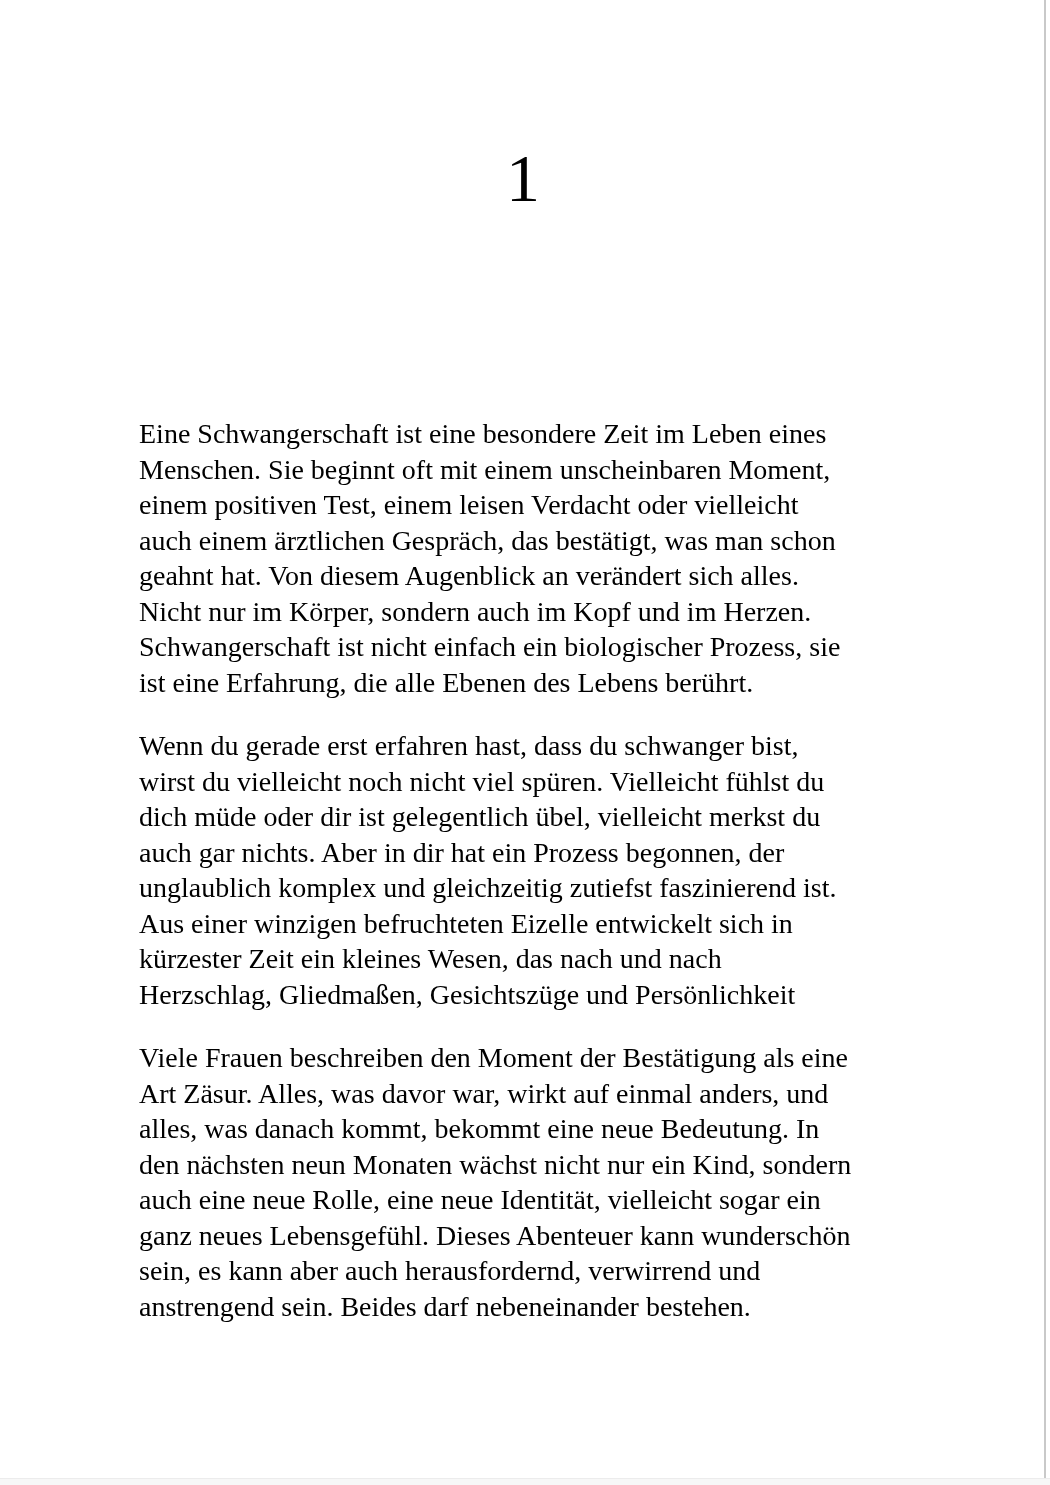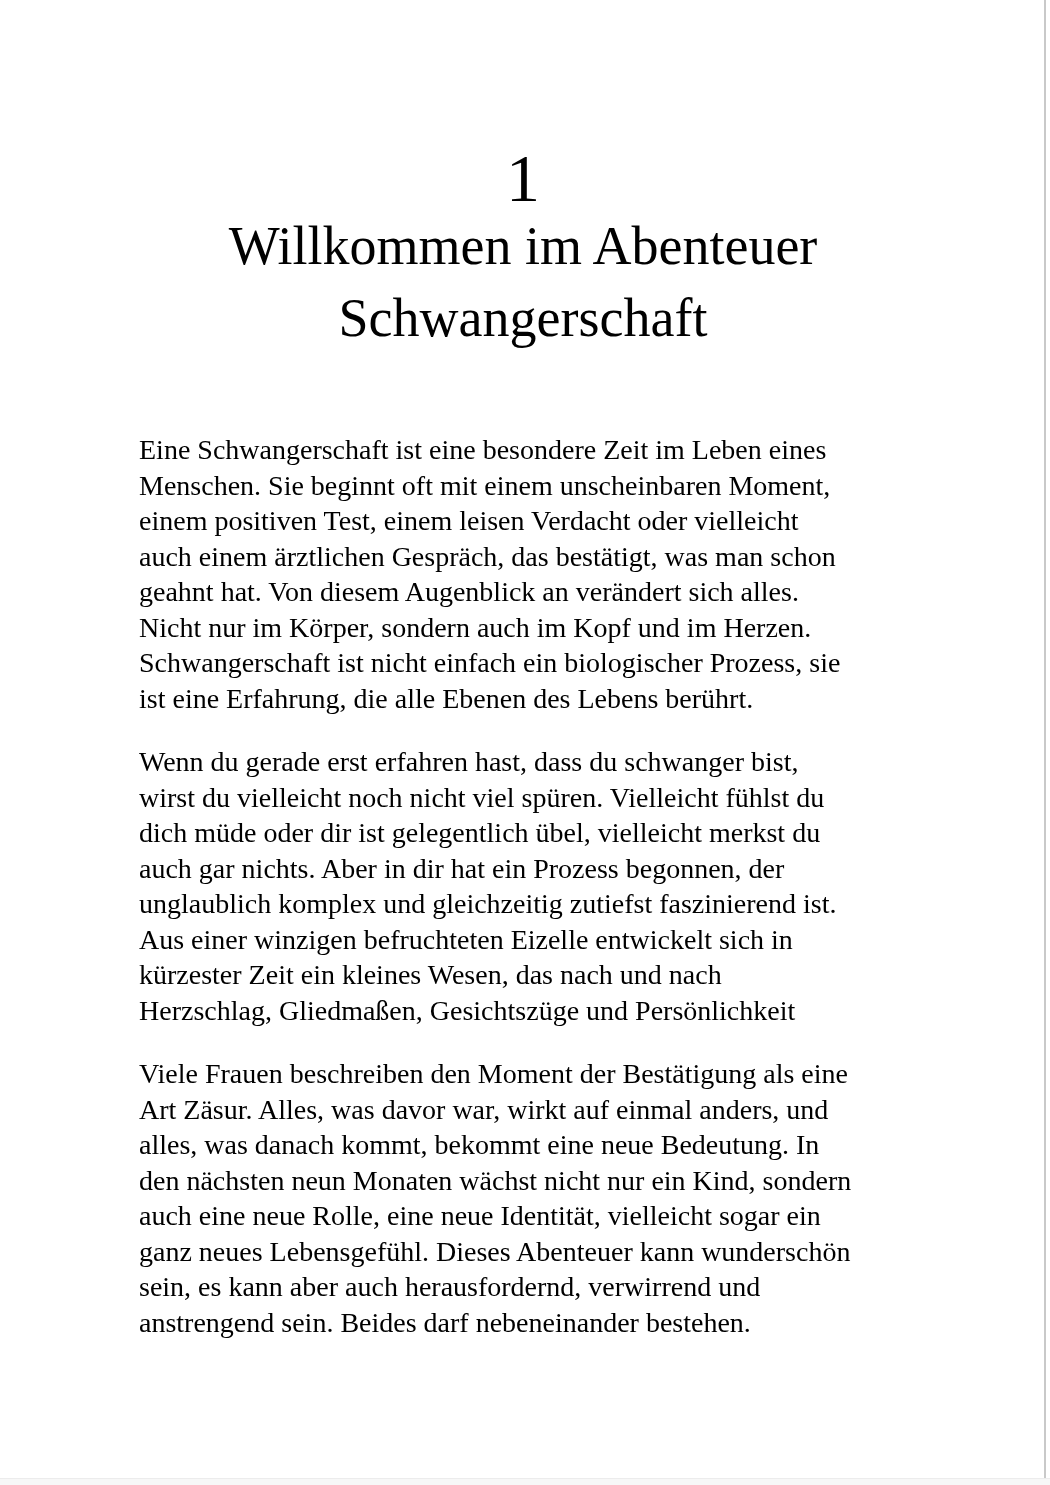--- a/index.html
+++ b/index.html
@@ -46,21 +46,21 @@
   }
   .body-text {
     position: absolute;
     top: 416px;
     left: 139px;
     width: 800px;
     font-size: 28px;
     line-height: 35.5px;
   }
   .body-text p {
-    margin: 16px 0 28px 0;
+    margin: 0 0 28px 0;
     white-space: pre-line;
   }
   .page-edge-line {
     position: absolute;
     top: 0;
     right: 4px;
     width: 2px;
     height: 1485px;
     background: #c9c9c9;
   }
@@ -74,22 +74,20 @@
     border-top: 1px solid #ececec;
   }
 </style>
 </head>
 <body>
 
 <div class="page">
 
   <div class="chapter-number">1</div>
 
-  <h1 class="chapter-title">Willkommen im Abenteuer
-Schwangerschaft</h1>
 
   <div class="body-text">
     <p>Eine Schwangerschaft ist eine besondere Zeit im Leben eines
 Menschen. Sie beginnt oft mit einem unscheinbaren Moment,
 einem positiven Test, einem leisen Verdacht oder vielleicht
 auch einem ärztlichen Gespräch, das bestätigt, was man schon
 geahnt hat. Von diesem Augenblick an verändert sich alles.
 Nicht nur im Körper, sondern auch im Kopf und im Herzen.
 Schwangerschaft ist nicht einfach ein biologischer Prozess, sie
 ist eine Erfahrung, die alle Ebenen des Lebens berührt.</p>

